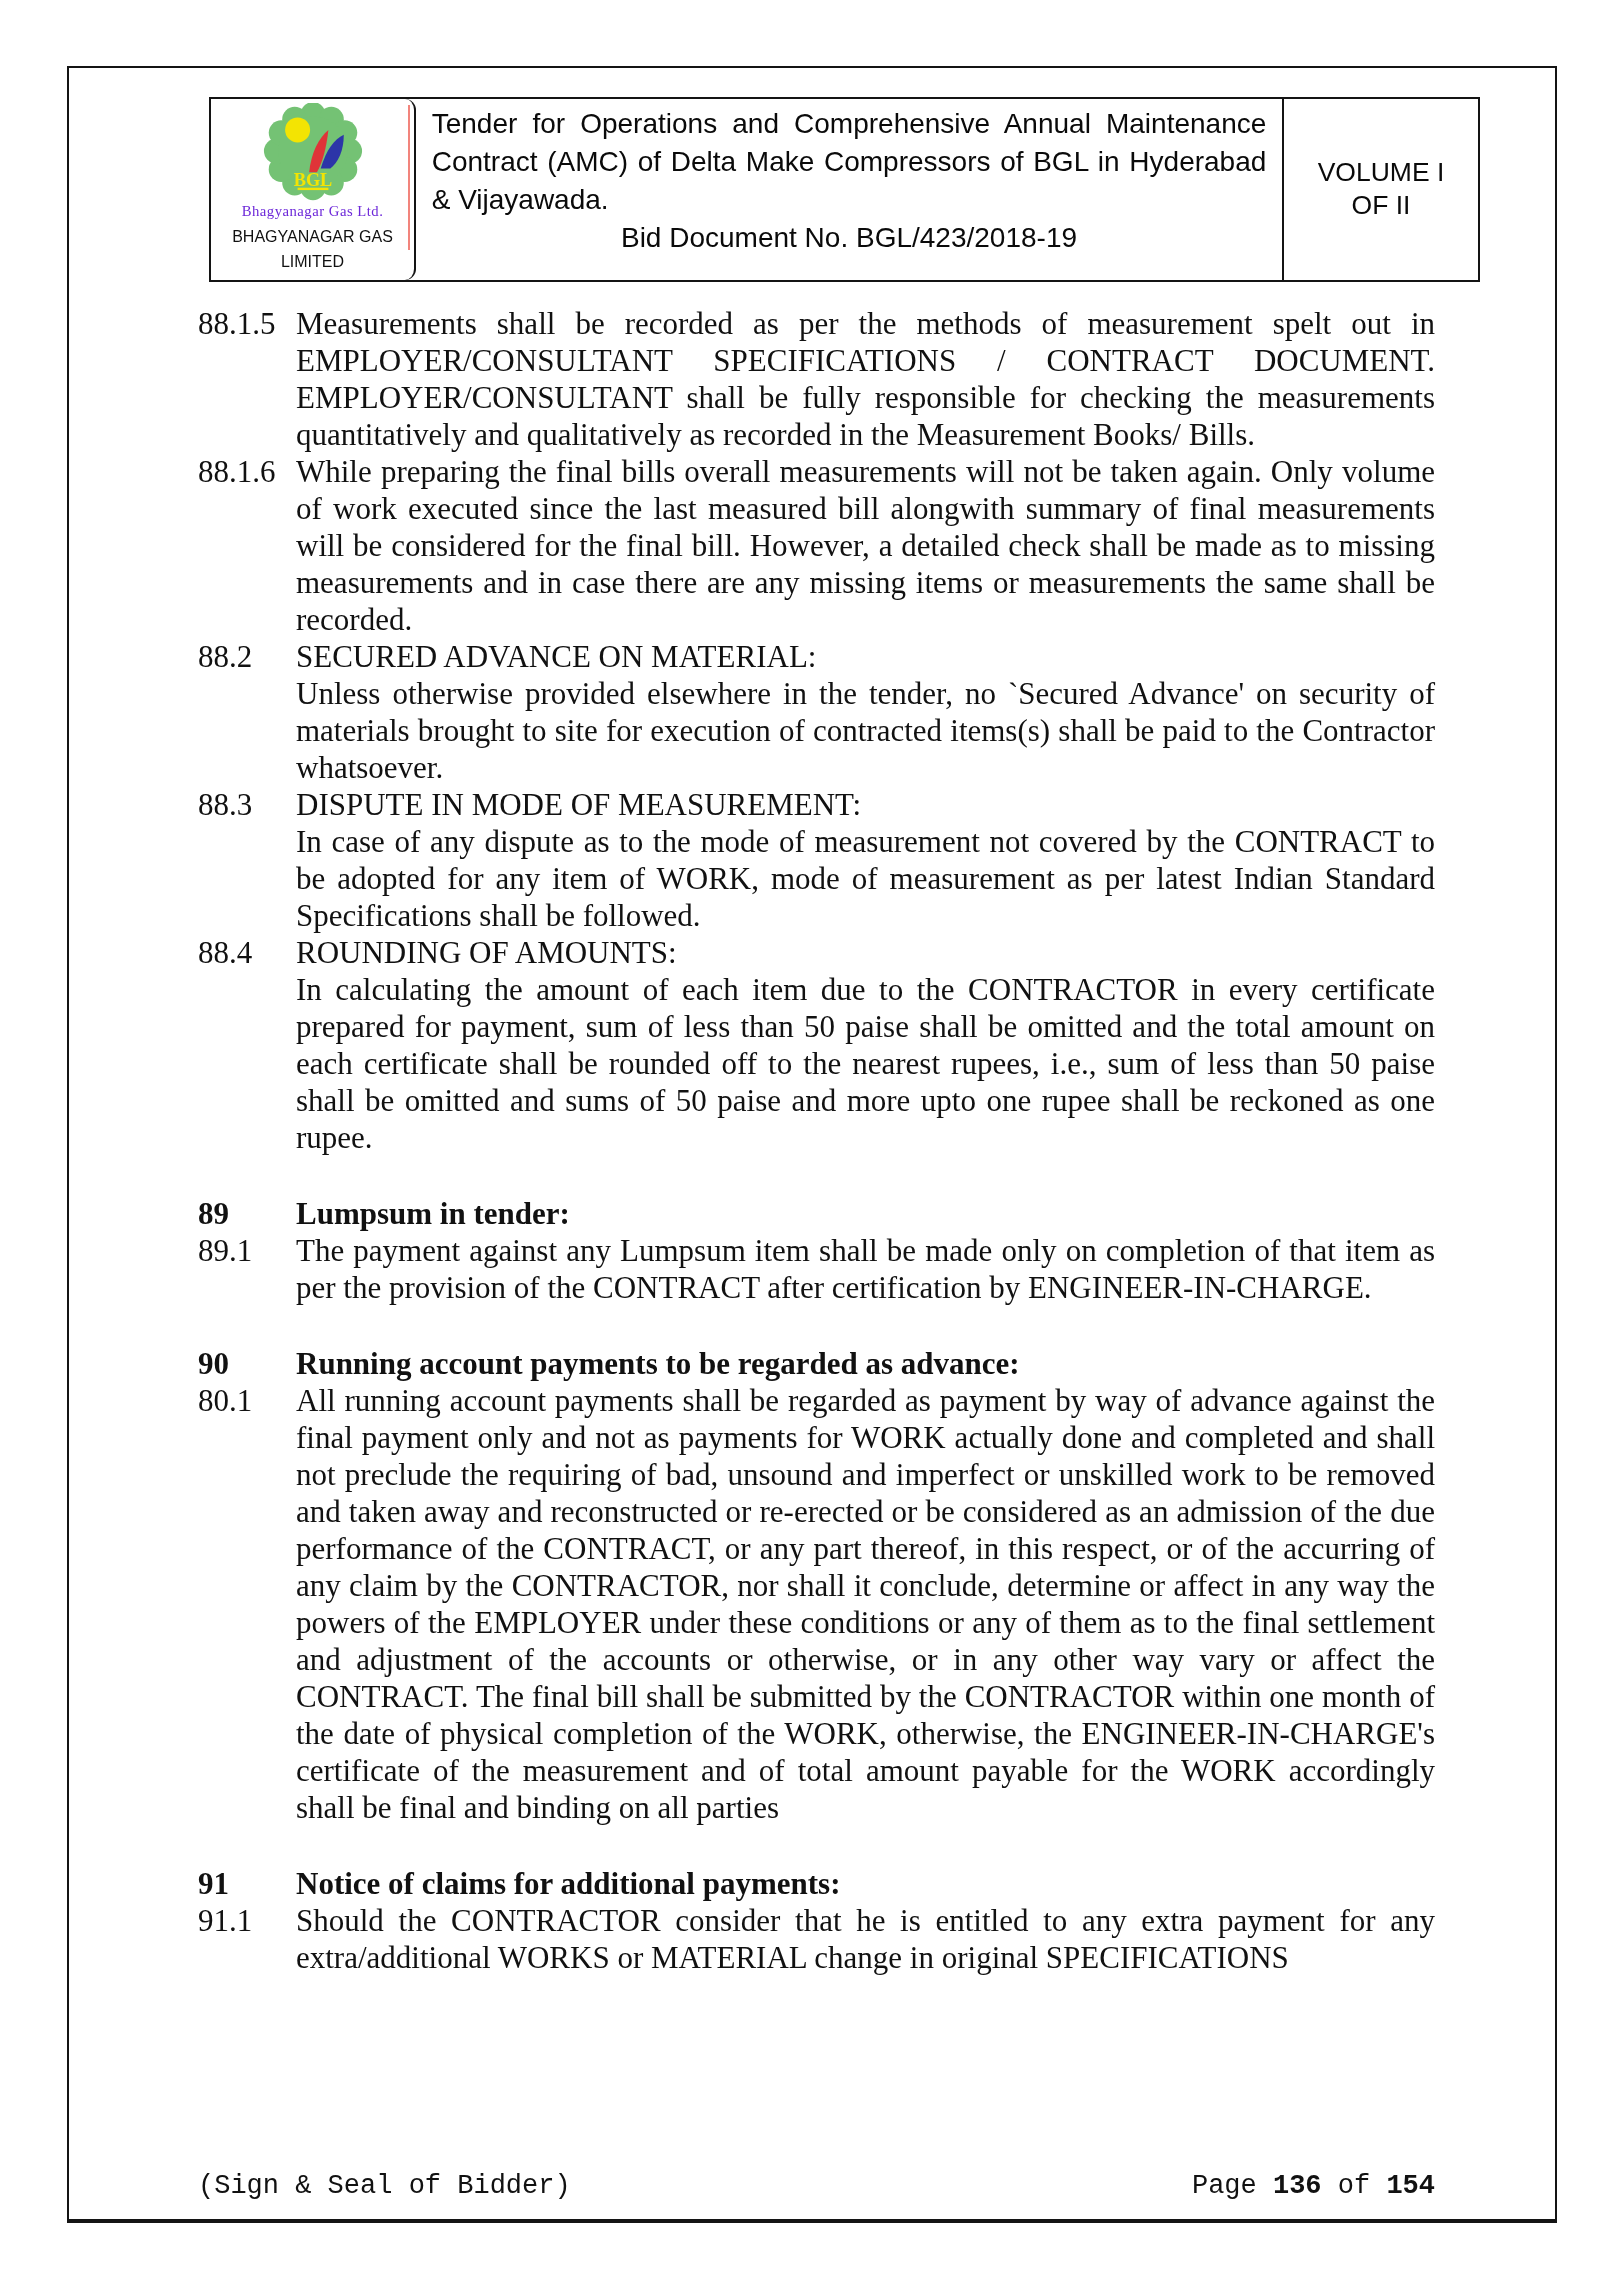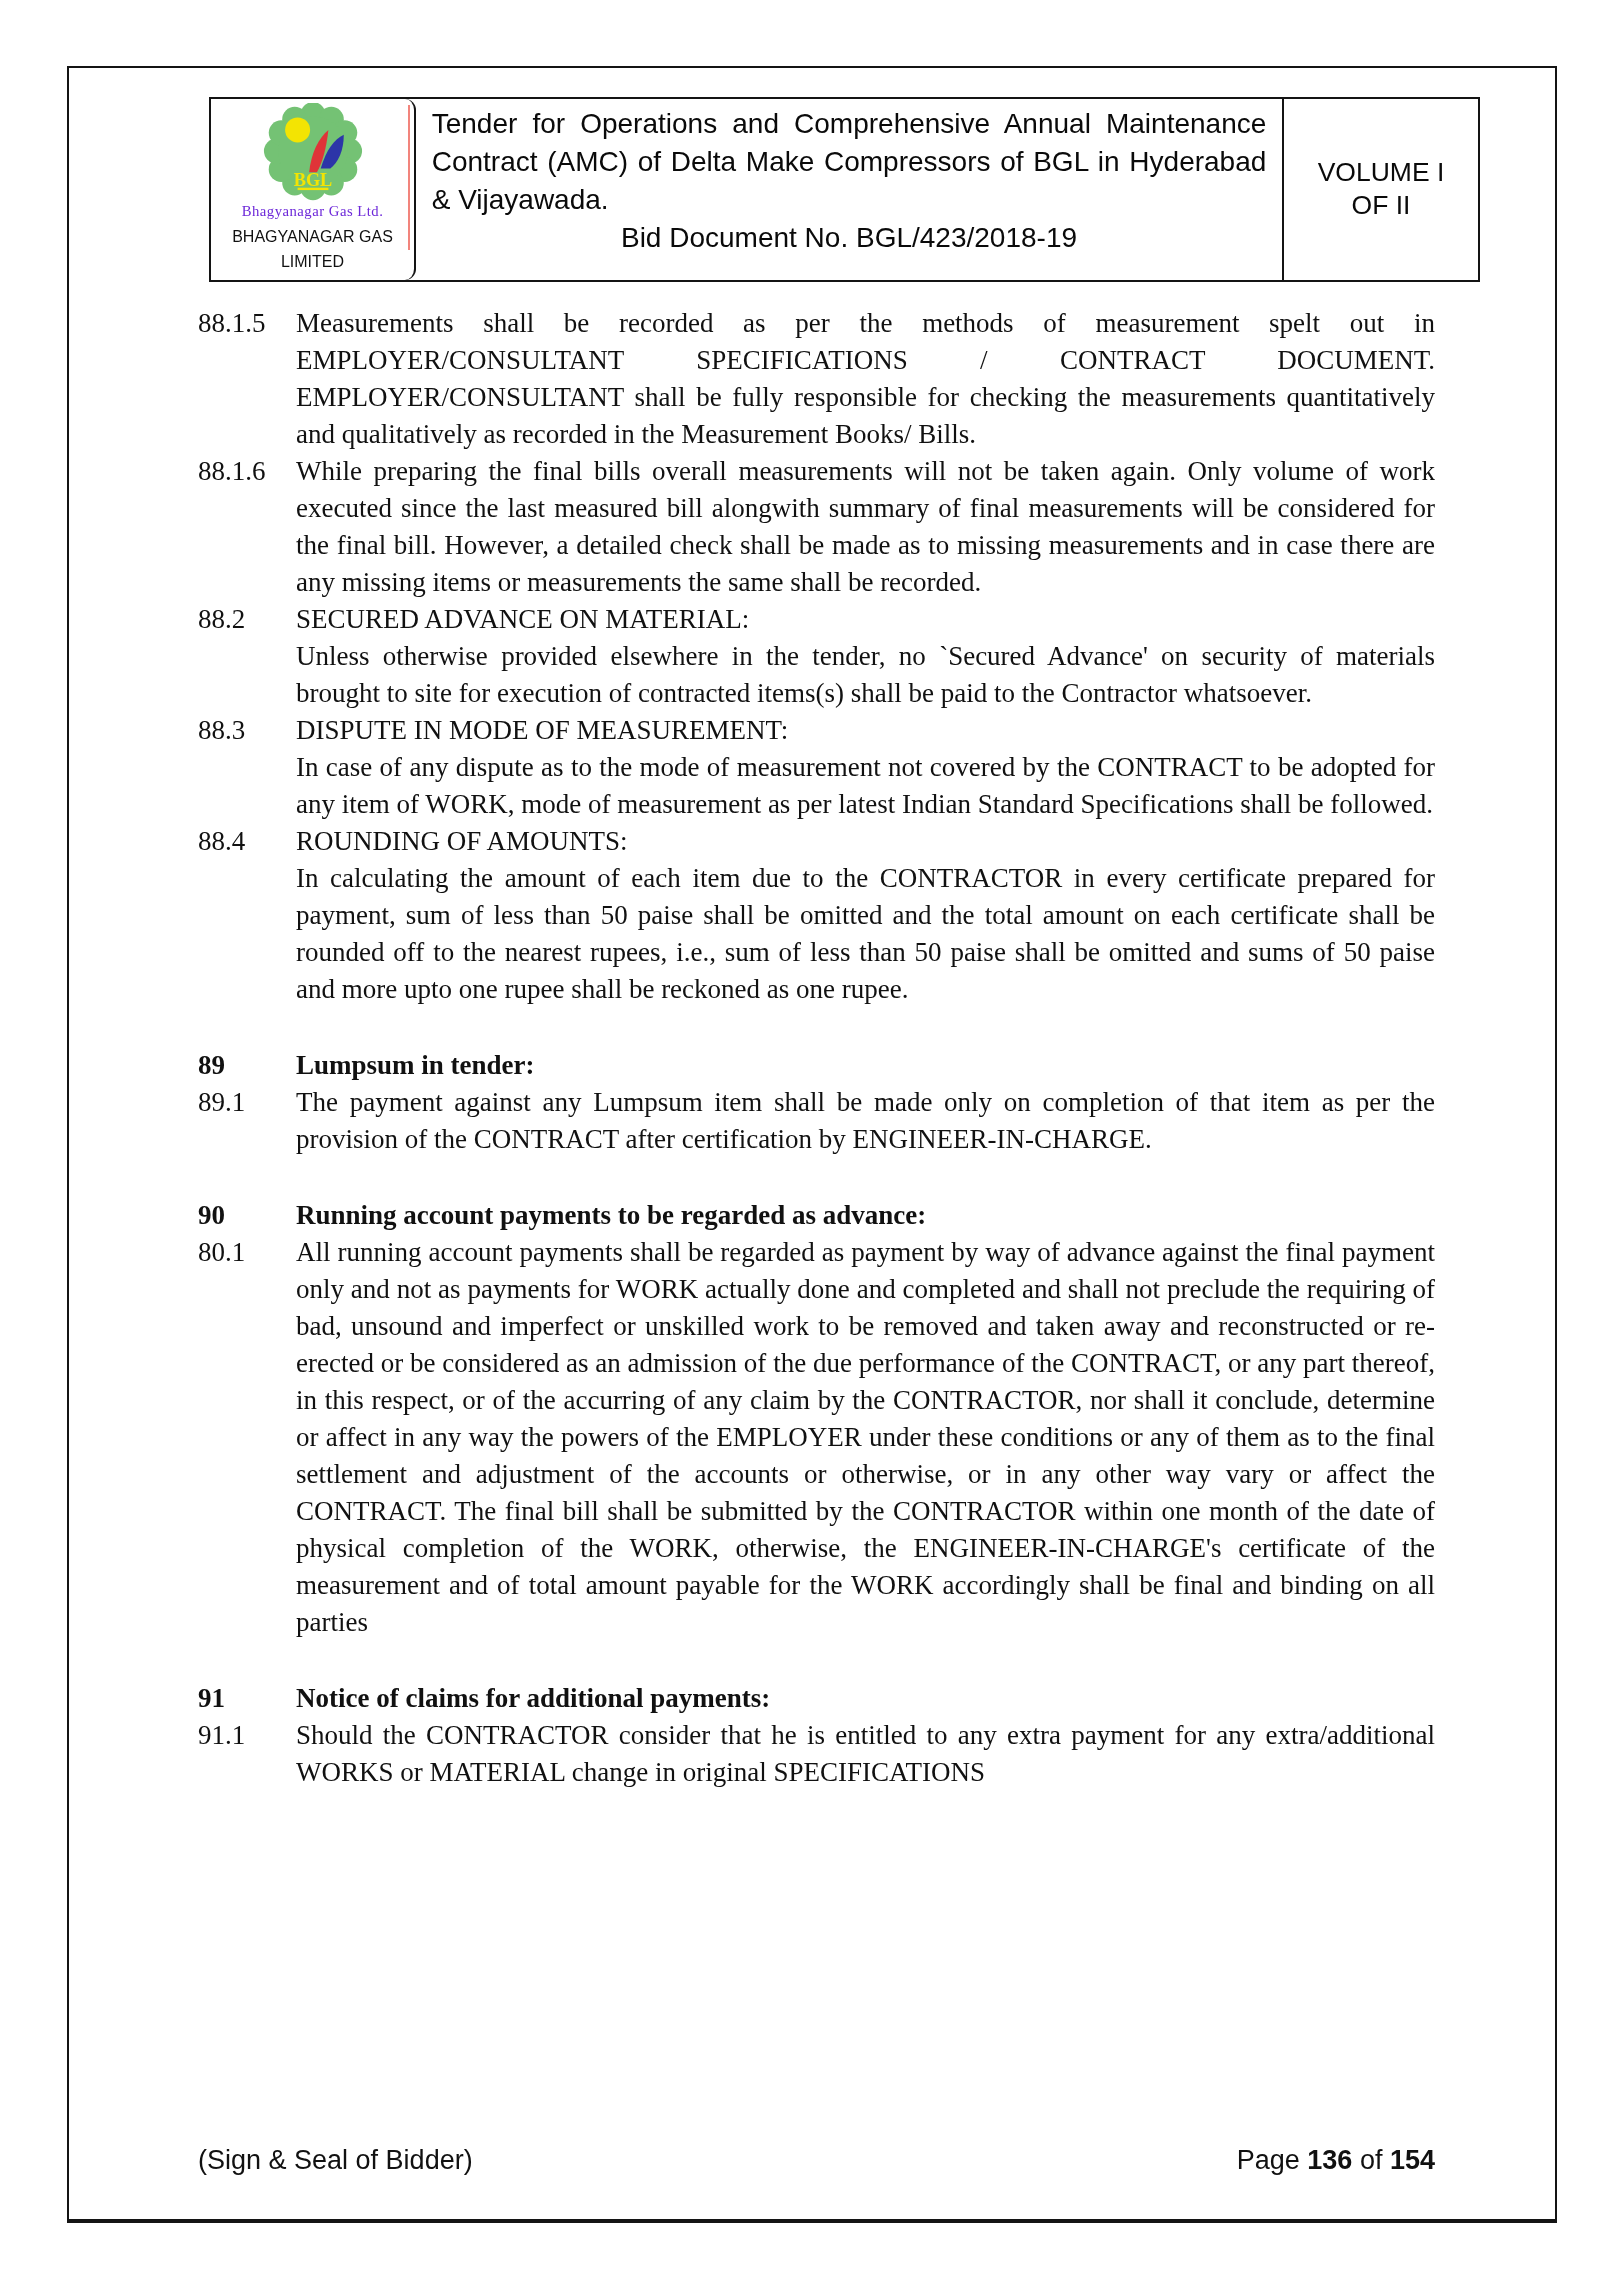--- a/index.html
+++ b/index.html
@@ -14,31 +14,31 @@
   .logo-subtitle{font-family:"Liberation Serif",serif;font-size:14.7px;color:#6d28d9;letter-spacing:0.5px;margin-top:-2px;}
   .logo-company{font-family:"Liberation Sans",sans-serif;font-size:16px;line-height:25px;color:#111;text-align:center;margin-top:3.9px;white-space:pre-line;}
   .red-line{position:absolute;right:3.9px;top:5.9px;width:2px;height:145px;background:#f2847c;}
   .title-cell{flex:1;border-right:2px solid #141414;padding:5.9px 15.7px 7.8px 15.7px;box-sizing:border-box;
     font-family:"Liberation Sans",sans-serif;font-size:28px;line-height:38px;color:#0a0a0a;}
   .title-main{text-align:justify;}
   .title-bid{text-align:center;}
   .vol-cell{width:194px;flex:none;display:flex;flex-direction:column;align-items:center;justify-content:center;
     font-family:"Liberation Sans",sans-serif;font-size:26.5px;line-height:33px;color:#0a0a0a;text-align:left;}
   
-  .content{margin:23.5px 120px 0 129px;font-size:27px;line-height:37px;}
+  .content{margin:23.5px 120px 0 129px;font-size:31px;line-height:37px;}
   .section-row{display:flex;align-items:flex-start;}
   .section-row.gap{margin-top:39px;}
   .sec-num{width:98px;flex:none;}
   .sec-body{flex:1;min-width:0;}
   .sec-heading{white-space:normal;}
   .sec-text{text-align:justify;}
   .bold{font-weight:bold;}
   
-  .footer{position:absolute;left:129px;right:120px;bottom:43px;display:flex;justify-content:space-between;
-    font-size:27px;font-family:Liberation Sans, sans-serif;}
+  .footer{position:absolute;left:129px;right:120px;bottom:18px;display:flex;justify-content:space-between;
+    font-size:27px;font-family:Liberation Mono, monospace;}
   .footer .pagenum{font-weight:bold;}
 </style>
 </head>
 <body>
 
 <div class="page-border">
 
   <div class="header-table">
     <div class="logo-cell">
       <svg class="logo-svg" width="116" height="102" viewBox="0 0 120 106">

